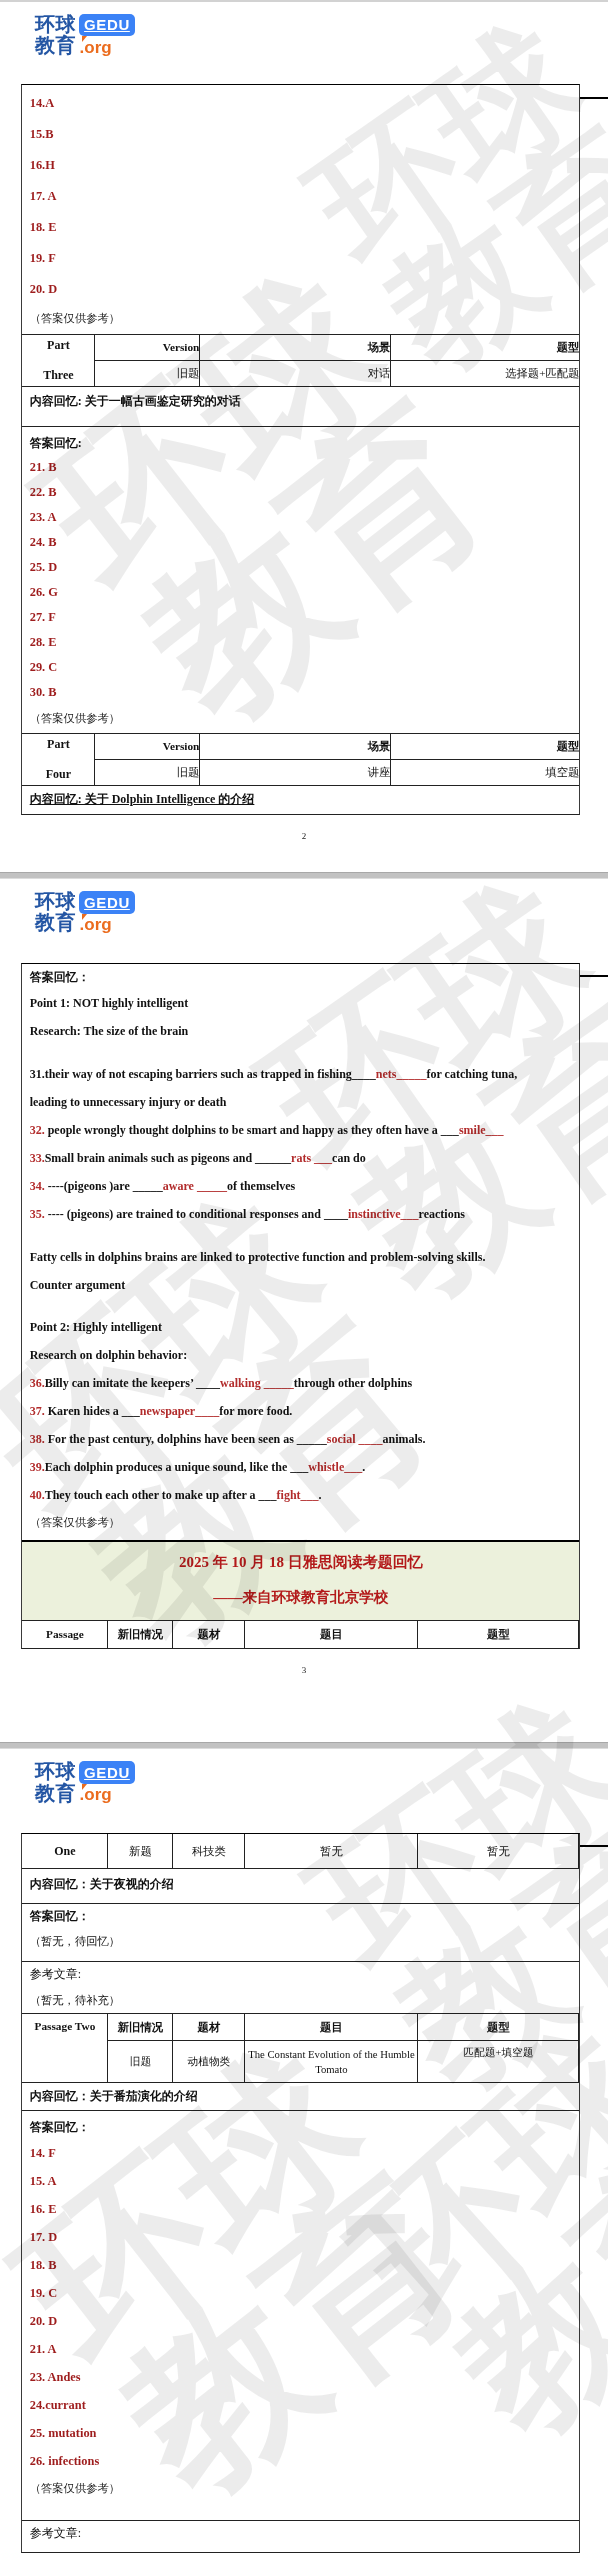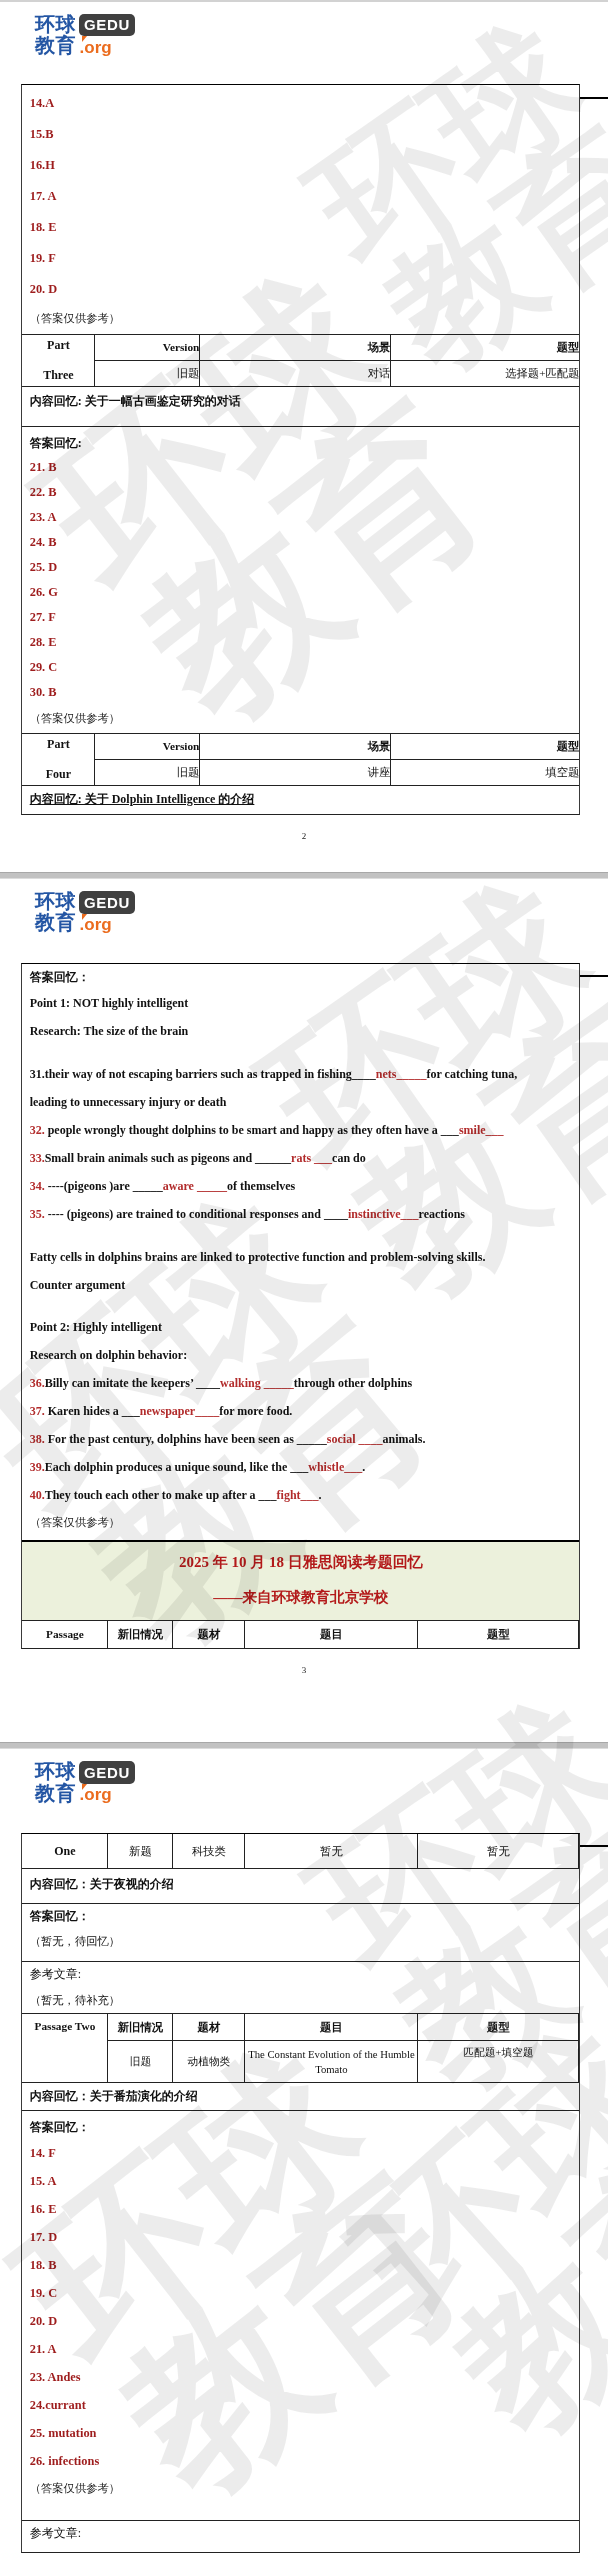--- a/index.html
+++ b/index.html
@@ -13,22 +13,22 @@
   
   .wm{position:absolute;z-index:5;color:#000;opacity:0.07;font-weight:900;
       font-family:"Liberation Sans","DejaVu Sans",sans-serif;line-height:0.92;width:2em;
       pointer-events:none;user-select:none;}
 
   
   .logo{display:flex;align-items:flex-start;margin:12.4px 0 0 35px;height:48px;position:relative;z-index:2;}
   .logo-cn{display:flex;flex-direction:column;color:#2456a4;font-weight:900;
            font-family:"Liberation Sans","DejaVu Sans",sans-serif;font-size:20px;line-height:1.06;letter-spacing:0.6px;}
   .logo-right{margin-left:2.3px;position:relative;}
-  .gedu-badge{background:#404040;color:#fff;font-family:"Liberation Sans","DejaVu Sans",sans-serif;
-              font-weight:800;font-size:15px;line-height:1;padding:3.4px 5.6px 4px;border-radius:5px;letter-spacing:0.6px;}
+  .gedu-badge{background:#3b82f6;color:#fff;font-family:"Liberation Sans","DejaVu Sans",sans-serif;
+              font-weight:800;font-size:15px;line-height:1;padding:3.4px 5.6px 4px;border-radius:5px;letter-spacing:0.6px;text-decoration:underline;}
   .gedu-tail{width:0;height:0;border-left:5.6px solid #eb6c1e;border-bottom:6.8px solid transparent;margin-left:3.4px;}
   .logo-org{font-family:"Liberation Sans","DejaVu Sans",sans-serif;font-weight:800;color:#eb6c1e;
             font-size:17px;line-height:1;margin-top:-3.4px;margin-left:1.1px;}
   .logo-org .dot{color:#eb6c1e;}
 
   
   .box{position:relative;z-index:2;margin-left:21.4px;width:559px;box-sizing:border-box;
        border-left:0.6px solid #3a3a3a;border-right:0.6px solid #3a3a3a;
        border-top:1.7px solid #000;border-bottom:1.1px solid #222;background:transparent;}
   .topline-ext{position:absolute;left:580px;right:0;height:1.7px;background:#000;z-index:2;}

